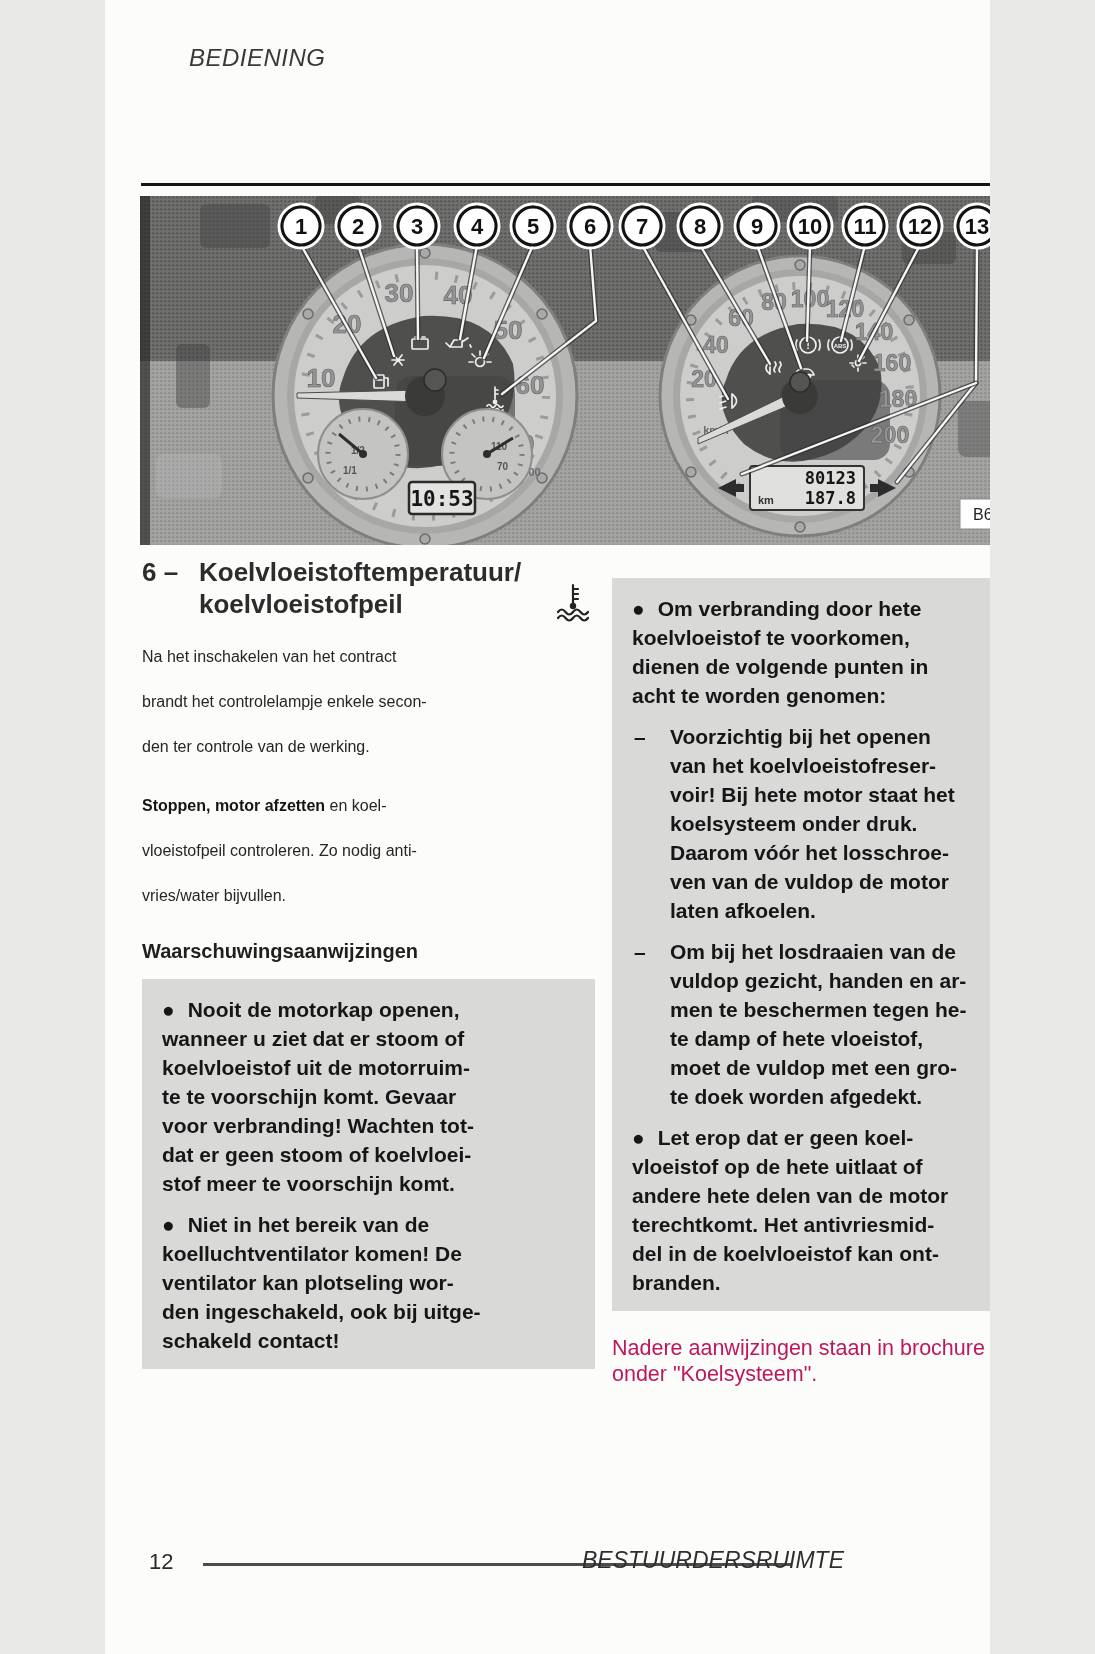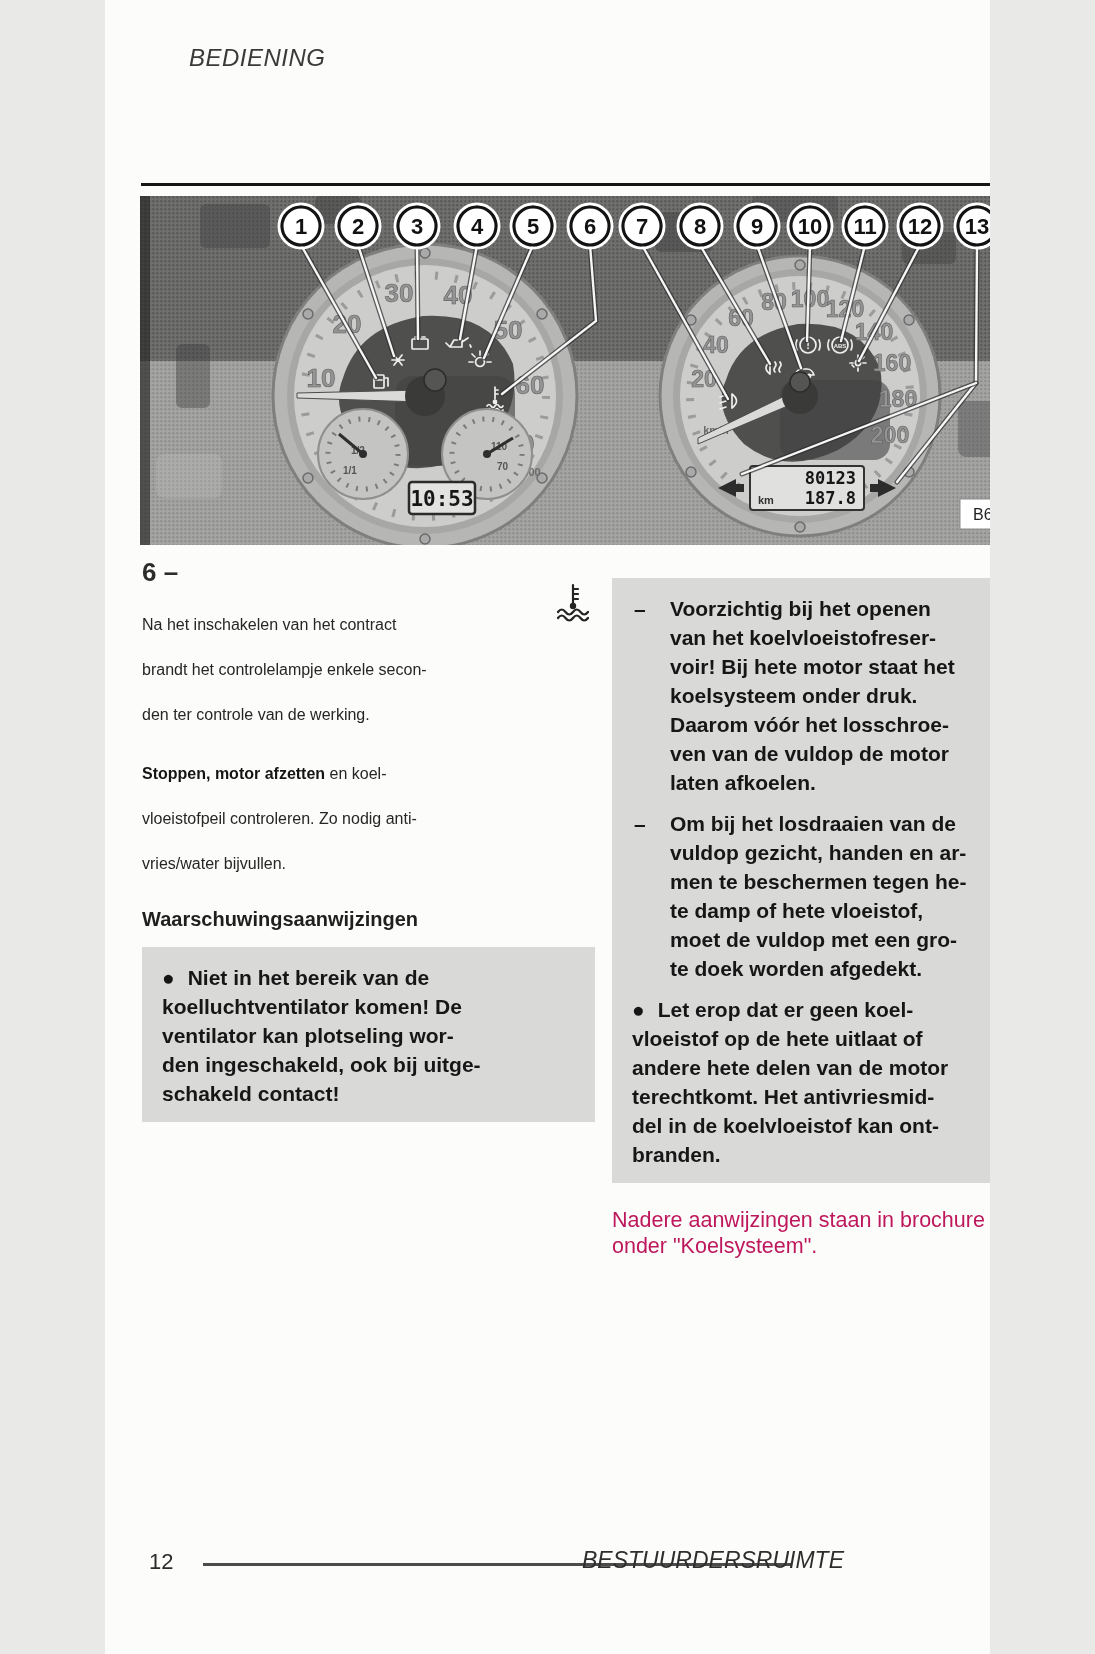--- a/index.html
+++ b/index.html
@@ -344,50 +344,67 @@
           <rect x="820" y="303" width="100" height="30" fill="#ffffff" stroke="#8a8a8a" stroke-width="1"></rect>
           <text x="870" y="324" font-size="16" text-anchor="middle" fill="#222">B6X-007D</text>
         </g>
       </g>
     </svg>
   </div>
 
   <div class="col-left">
     <div class="h2">
       <span class="num">6 –</span>
+      <span class="title">Koelvloeistoftemperatuur/
+koelvloeistofpeil</span>
       <svg class="head-icon" width="36" height="40" viewBox="0 0 36 40">
         <g stroke="#232323" stroke-width="2.2" fill="none" stroke-linecap="round">
           <path d="M18 3 V21"></path>
             <path d="M18 7 h5 M18 12 h5 M18 17 h5"></path>
           <circle cx="18" cy="24" r="3.2" fill="#232323" stroke="none"></circle>
           <path d="M3 30 q3.7 -5 7.5 0 t7.5 0 t7.5 0 t7.5 0"></path>
           <path d="M3 36 q3.7 -5 7.5 0 t7.5 0 t7.5 0 t7.5 0"></path>
         </g>
       </svg>
     </div>
     <p class="body">Na het inschakelen van het contract
 brandt het controlelampje enkele secon-
 den ter controle van de werking.</p>
     <p class="body"><span class="lead">Stoppen, motor afzetten</span><span> en koel-
 vloeistofpeil controleren. Zo nodig anti-
 vries/water bijvullen.</span></p>
     <div class="h3">Waarschuwingsaanwijzingen</div>
     <div class="warnbox">
       <div class="witem">
+        <span class="marker">●</span><span class="wtext">Nooit de motorkap openen,
+wanneer u ziet dat er stoom of
+koelvloeistof uit de motorruim-
+te te voorschijn komt. Gevaar
+voor verbranding! Wachten tot-
+dat er geen stoom of koelvloei-
+stof meer te voorschijn komt.</span>
+      </div>
+      <div class="witem">
         <span class="marker">●</span><span class="wtext">Niet in het bereik van de
 koelluchtventilator komen! De
 ventilator kan plotseling wor-
 den ingeschakeld, ook bij uitge-
 schakeld contact!</span>
       </div>
     </div>
   </div>
 
   <div class="col-right">
     <div class="warnbox rightbox">
+      <div class="witem">
+        <span class="marker">●</span><span class="wtext">Om verbranding door hete
+koelvloeistof te voorkomen,
+dienen de volgende punten in
+acht te worden genomen:</span>
+      </div>
       <div class="witem indent">
         <span class="marker">–</span><span class="wtext">Voorzichtig bij het openen
 van het koelvloeistofreser-
 voir! Bij hete motor staat het
 koelsysteem onder druk.
 Daarom vóór het losschroe-
 ven van de vuldop de motor
 laten afkoelen.</span>
       </div>
       <div class="witem indent">

